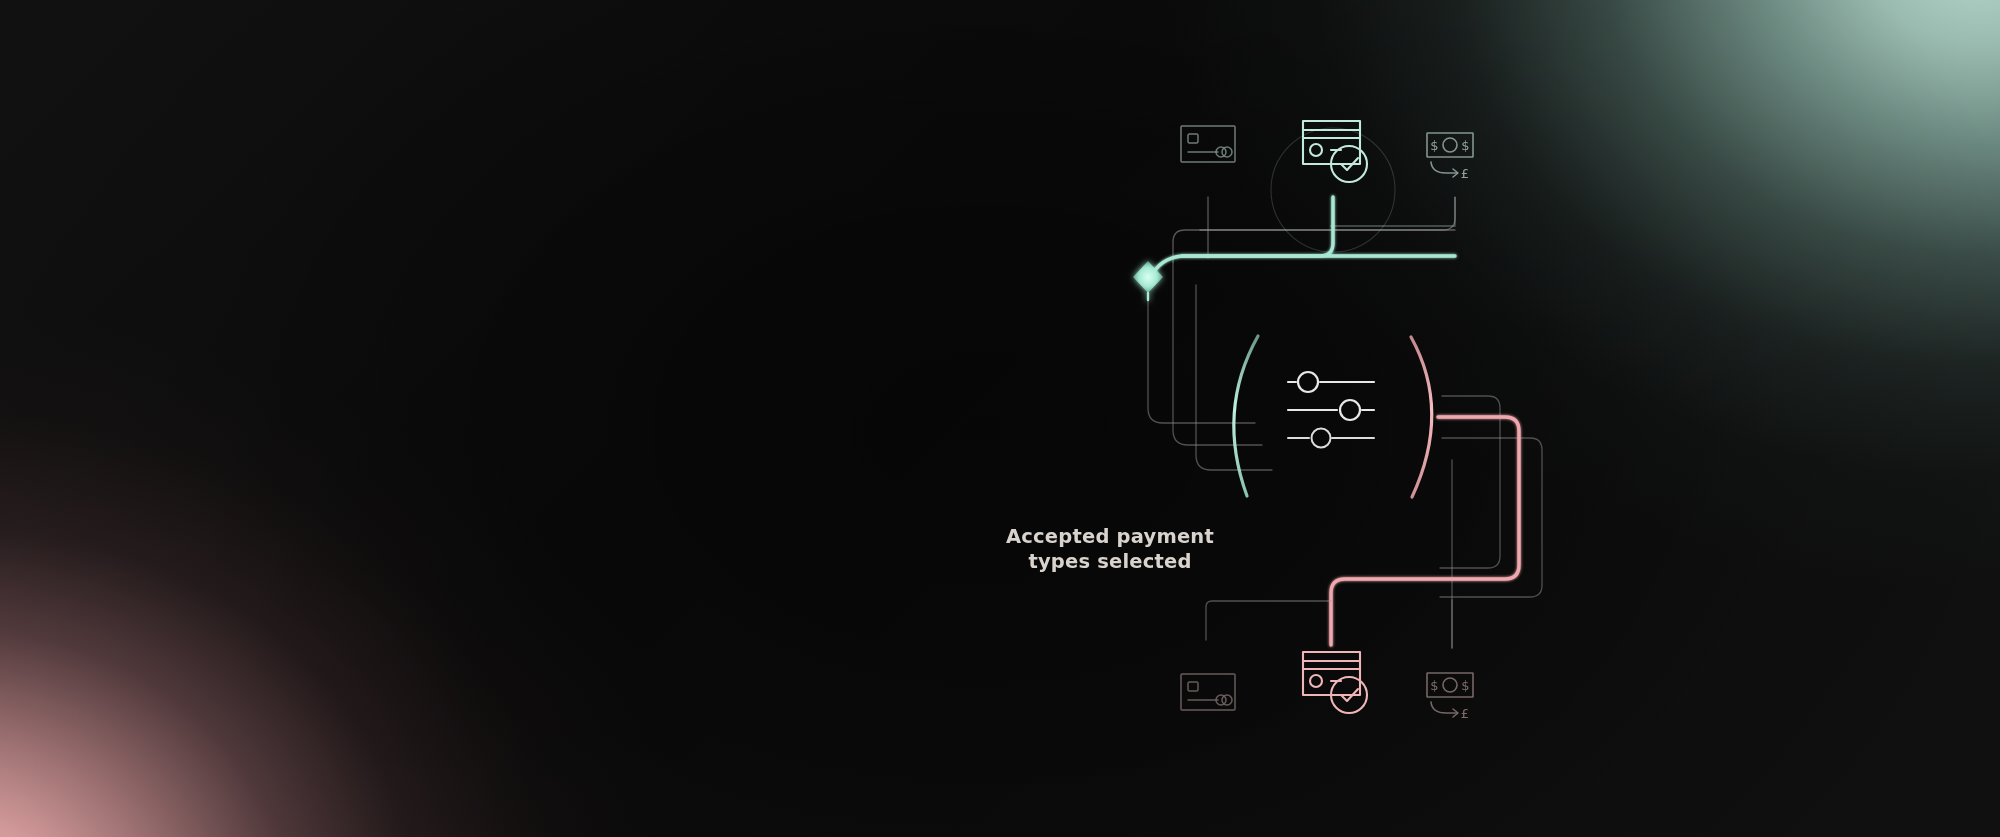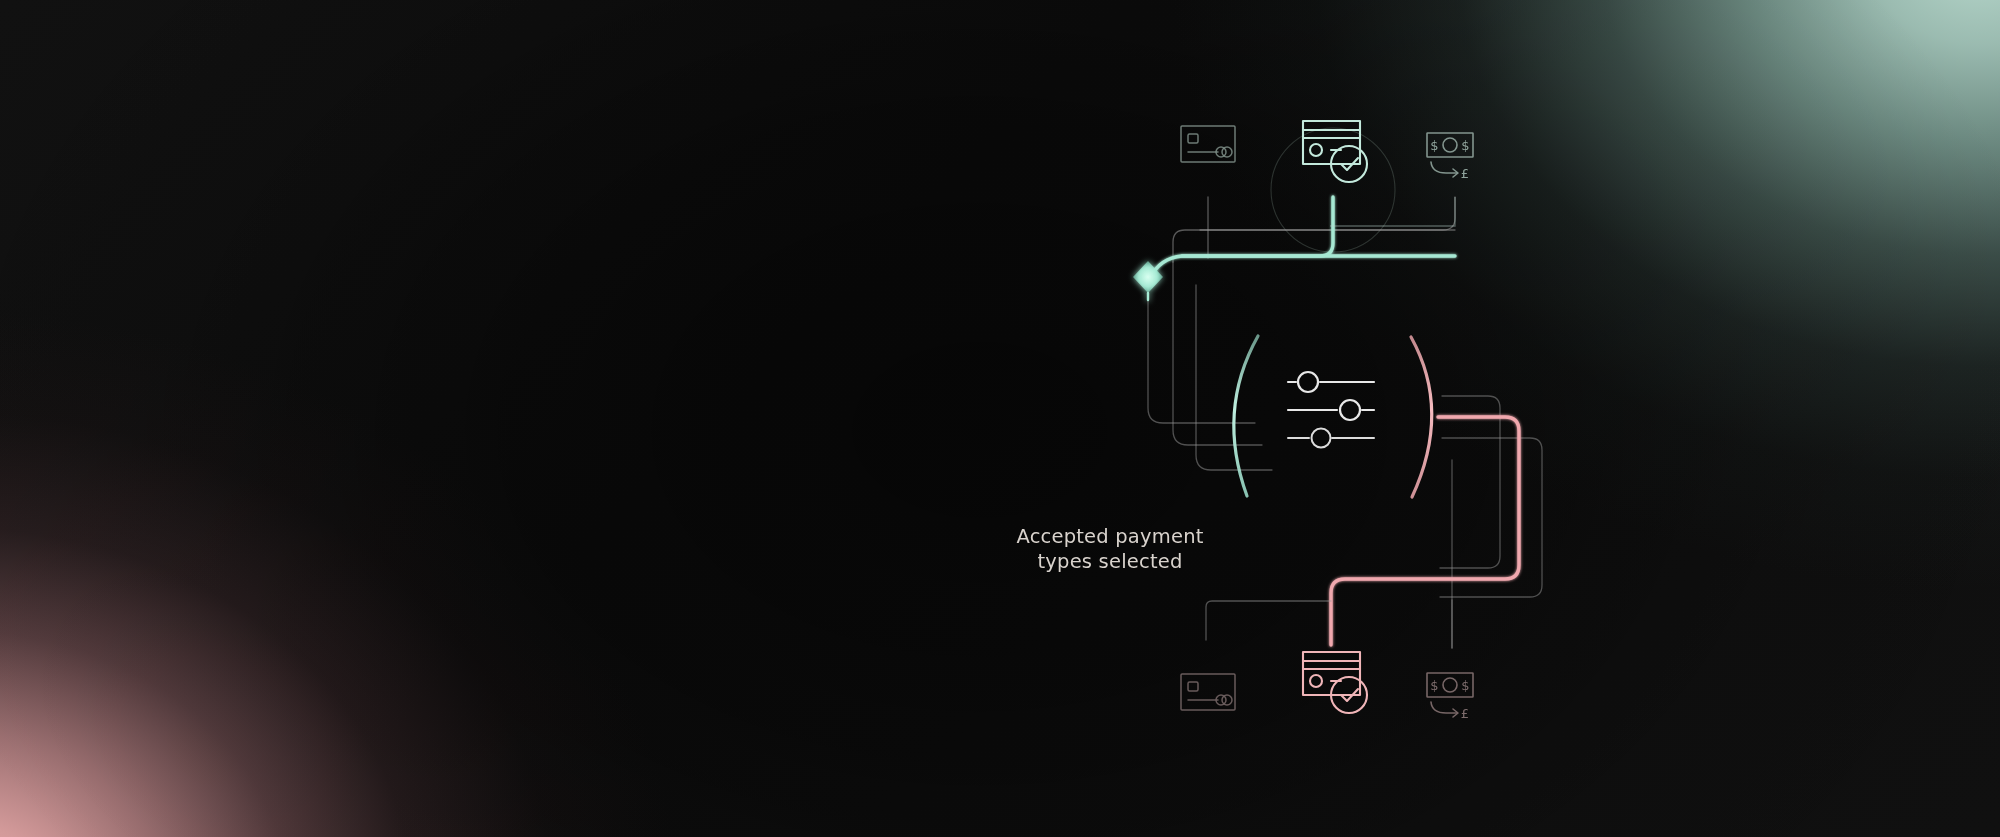--- a/index.html
+++ b/index.html
@@ -68,21 +68,21 @@
     left: 1000px;
     top: 524px;
     width: 220px;
     text-align: center;
     color: #d9d3cd;
     font-size: 19.5px;
     line-height: 25px;
     letter-spacing: 0.2px;
     white-space: pre-line;
     font-family: "DejaVu Sans", sans-serif;
-    font-weight: 400;
+    font-weight: 700;
   }
 </style>
 </head>
 <body>
 
 <div id="stage">
 
   <div class="bg-layer" id="bg-base"></div>
   <div class="bg-layer" id="bg-teal"></div>
   <div class="bg-layer" id="bg-pink"></div>

